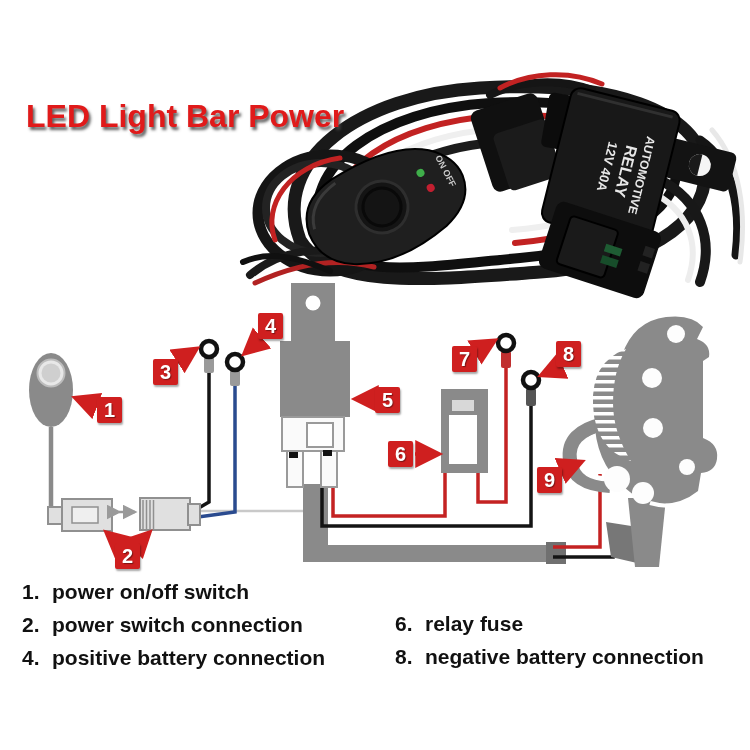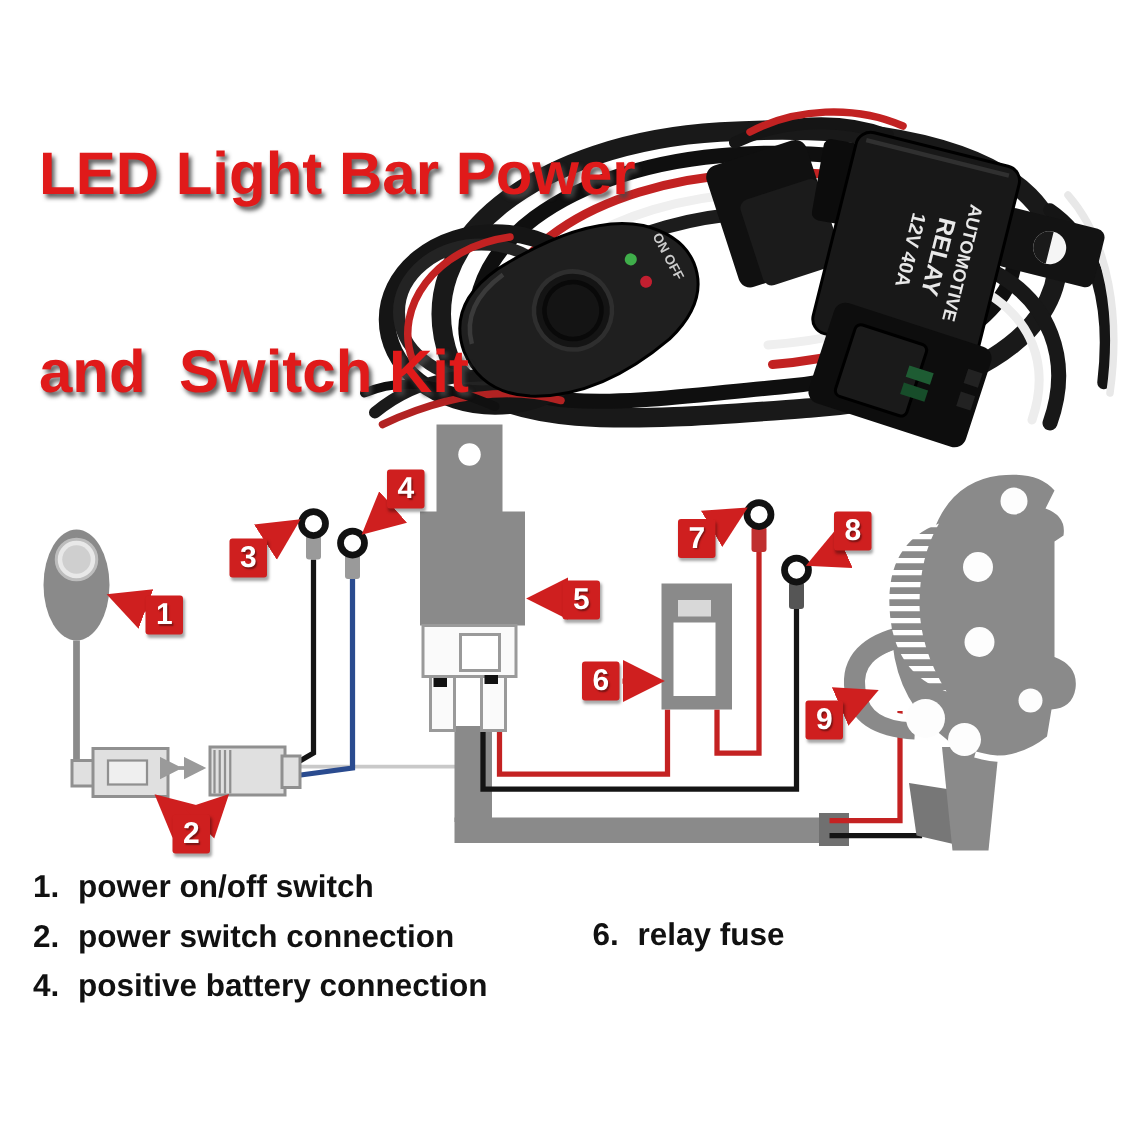--- a/index.html
+++ b/index.html
@@ -1,20 +1,20 @@
 <!DOCTYPE html>
 <html><head>
 <meta charset="utf-8">
 <style>
   html,body{margin:0;padding:0;background:#fff;}
   .stage{position:relative;width:750px;height:750px;background:#ffffff;overflow:hidden;
          font-family:"Liberation Sans",sans-serif;}
   
   .title{position:absolute;left:26px;top:6px;z-index:5;color:#e01a1a;
-         font-weight:bold;font-size:40px;line-height:44px;letter-spacing:0px;
+         font-weight:bold;font-size:32px;line-height:44px;letter-spacing:0px;
          text-shadow:2px 3px 3px rgba(70,70,70,.85);white-space:pre;}
   
   .gfx{position:absolute;left:0;top:0;z-index:1;}
   
   .callout{position:absolute;z-index:6;width:25px;height:26px;background:#cf1f1f;
            border-radius:2px;color:#fff;font-weight:bold;font-size:20px;line-height:26px;
            text-align:center;box-shadow:1px 2px 2px rgba(0,0,0,.35);
            text-shadow:1px 1px 1px rgba(0,0,0,.4);}
   
   .legend-col{position:absolute;z-index:5;}
@@ -24,21 +24,20 @@
   .legend-item .llab{display:inline-block;}
   
 </style>
 </head>
 <body>
 
 <div class="stage">
 
   <div class="title">
     <div>LED Light Bar Power</div>
-    <div>and  Switch Kit</div>
   </div>
 
   <svg class="gfx" width="750" height="750" viewBox="0 0 750 750">
     <defs>
       <marker id="arr" markerWidth="9" markerHeight="9" refX="6.5" refY="4" orient="auto">
         <path d="M0,0 L8,4 L0,8 Z" fill="#cf1f1f"></path>
       </marker>
       <marker id="garr" markerWidth="7" markerHeight="7" refX="5" refY="3" orient="auto">
         <path d="M0,0 L6,3 L0,6 Z" fill="#9a9a9a"></path>
       </marker>
@@ -228,15 +227,16 @@
   <div class="callout" style="left:556px;top:341px">8</div>
   <div class="callout" style="left:537px;top:467px">9</div>
 
   <div class="legend-col" style="left:22px;top:575px">
     <div class="legend-item"><span class="lnum">1.</span><span class="llab">power on/off switch</span></div>
     <div class="legend-item"><span class="lnum">2.</span><span class="llab">power switch connection</span></div>
     <div class="legend-item"><span class="lnum">4.</span><span class="llab">positive battery connection</span></div>
   </div>
   <div class="legend-col" style="left:395px;top:607px">
     <div class="legend-item"><span class="lnum">6.</span><span class="llab">relay fuse</span></div>
+    <div class="legend-item"><span class="lnum">8.</span><span class="llab">negative battery connection</span></div>
   </div>
 
 </div>
 
 </body></html>

